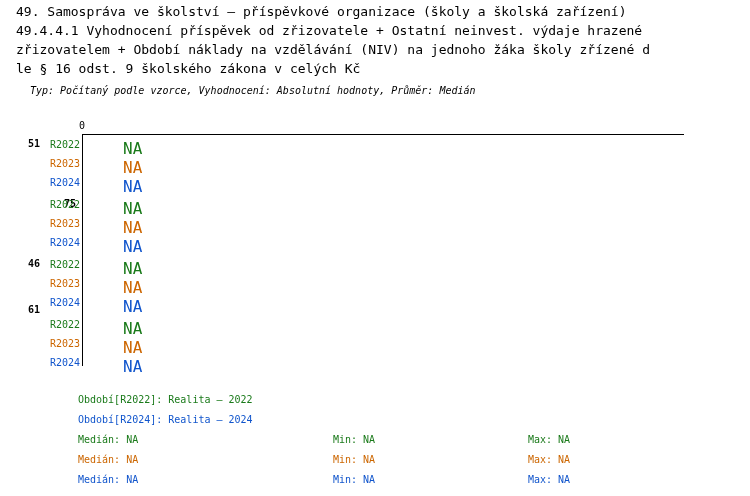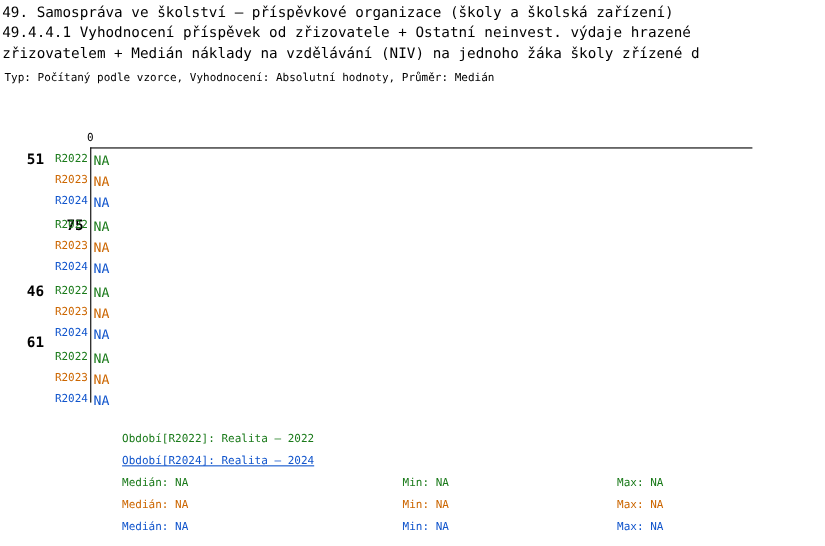--- a/index.html
+++ b/index.html
@@ -9,97 +9,99 @@
   body {
     width: 750px;
     height: 496px;
     background: #ffffff;
     font-family: "DejaVu Sans Mono", monospace;
     color: #000000;
     overflow: hidden;
     position: relative;
   }
   .header {
-    padding: 2px 2px 0 2px;
+    padding: 2px 2px 0 16px;
   }
   .title-line {
     font-size: 13px;
     line-height: 19px;
     white-space: nowrap;
   }
   .subtitle {
     font-size: 10px;
     line-height: 14px;
     margin-top: 6px;
-    margin-left: 2px;
+    margin-left: 14px;
     color: #000000;
+    font-style: italic;
   }
   .chart-area {
     position: absolute;
     left: 0;
     top: 110px;
     width: 750px;
     height: 280px;
   }
   .axis-label {
     position: absolute;
     font-size: 10px;
     color: #000000;
   }
   .axis-line {
     position: absolute;
     background: #000000;
   }
   .group-label {
     position: absolute;
-    font-size: 13px;
+    font-size: 10px;
     font-weight: bold;
     color: #000000;
     text-align: right;
     width: 40px;
   }
   .series-label {
     position: absolute;
     font-size: 10px;
     text-align: right;
     width: 50px;
   }
   .na-value {
     position: absolute;
-    font-size: 12px;
+    font-size: 16px;
+    margin-left: 38px;
   }
   .c-2022 { color: #1a7a1a; }
   .c-2023 { color: #cc6600; }
   .c-2024 { color: #1155cc; }
   .legend {
     position: absolute;
     left: 0;
     top: 388px;
     width: 680px;
     height: 108px;
-    margin-left: 33px;
   }
   .legend-item {
     position: absolute;
     font-size: 10px;
     white-space: nowrap;
   }
   .stat-item {
     position: absolute;
     font-size: 10px;
     white-space: nowrap;
   }
 </style>
 </head>
 <body>
 
 <div class="header">
   <div class="title-line">49. Samospráva ve školství – příspěvkové organizace (školy a školská zařízení)</div>
   <div class="title-line">49.4.4.1 Vyhodnocení příspěvek od zřizovatele + Ostatní neinvest. výdaje hrazené</div>
-  <div class="title-line"> zřizovatelem + Medián náklady na vzdělávání (NIV) na jednoho žáka školy zřízené d</div>
+  <div class="title-line"> zřizovatelem + Období náklady na vzdělávání (NIV) na jednoho žáka školy zřízené d</div>
+  <div class="title-line">le § 16 odst. 9 školského zákona v celých Kč</div>
   <div class="subtitle">Typ: Počítaný podle vzorce, Vyhodnocení: Absolutní hodnoty, Průměr: Medián</div>
 </div>
 
 <div class="chart-area">
 
   <div class="axis-label" style="left:79px; top:10px;">0</div>
   <div class="axis-line" style="left:82px; top:24px; width:602px; height:1px;"></div>
   <div class="axis-line" style="left:82px; top:24px; width:1px; height:232px;"></div>
 
   <div class="group-label" style="left:0px; top:28px;">51</div>
@@ -131,21 +133,21 @@
   <div class="na-value c-2022" style="left:85px; top:209px;">NA</div>
   <div class="series-label c-2023" style="left:30px; top:228px;">R2023</div>
   <div class="na-value c-2023" style="left:85px; top:228px;">NA</div>
   <div class="series-label c-2024" style="left:30px; top:247px;">R2024</div>
   <div class="na-value c-2024" style="left:85px; top:247px;">NA</div>
 
 </div>
 
 <div class="legend">
   <div class="legend-item c-2022" style="left:78px; top:6px;">Období[R2022]: Realita – 2022</div>
-  <div class="legend-item c-2024" style="left:78px; top:26px;text-decoration:underline;">Období[R2024]: Realita – 2024</div>
+  <div class="legend-item c-2024" style="left:78px; top:26px;">Období[R2024]: Realita – 2024</div>
 
   <div class="stat-item c-2022" style="left:78px; top:46px;">Medián: NA</div>
   <div class="stat-item c-2022" style="left:333px; top:46px;">Min: NA</div>
   <div class="stat-item c-2022" style="left:528px; top:46px;">Max: NA</div>
 
   <div class="stat-item c-2023" style="left:78px; top:66px;">Medián: NA</div>
   <div class="stat-item c-2023" style="left:333px; top:66px;">Min: NA</div>
   <div class="stat-item c-2023" style="left:528px; top:66px;">Max: NA</div>
 
   <div class="stat-item c-2024" style="left:78px; top:86px;">Medián: NA</div>

